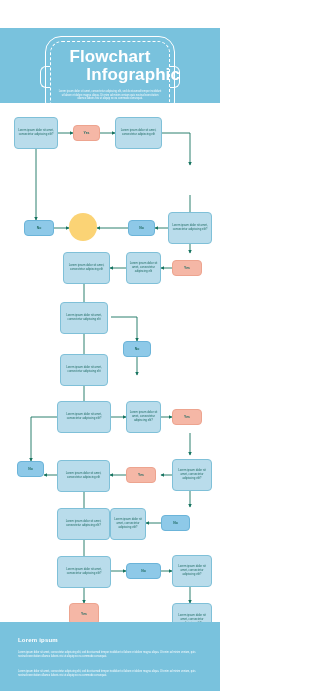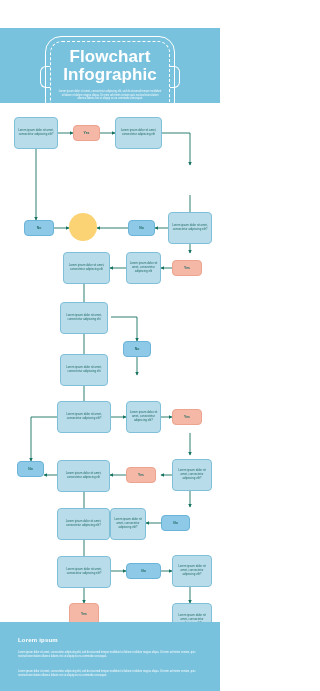--- a/index.html
+++ b/index.html
@@ -38,21 +38,21 @@
   }
   .bracket.left{left:0;border-right:none;border-radius:6px 0 0 6px;}
   .bracket.right{right:0;border-left:none;border-radius:0 6px 6px 0;}
 
   #title{
     position:absolute;left:0;top:12px;width:140px;
     text-align:center;color:#ffffff;
     font-size:17px;line-height:18px;font-weight:bold;
     letter-spacing:0.1px;
   }
-  #title .l2{display:block;}
+  #title .l2{display:block;text-align:right;}
   #subtitle{
     position:absolute;left:18px;top:54px;width:104px;
     color:#ffffff;font-size:2.6px;line-height:3.6px;
     text-align:center;opacity:.92;
   }
 
   
   #flow{
     position:absolute;left:0;top:103px;width:220px;height:519px;
     background:#ffffff;

